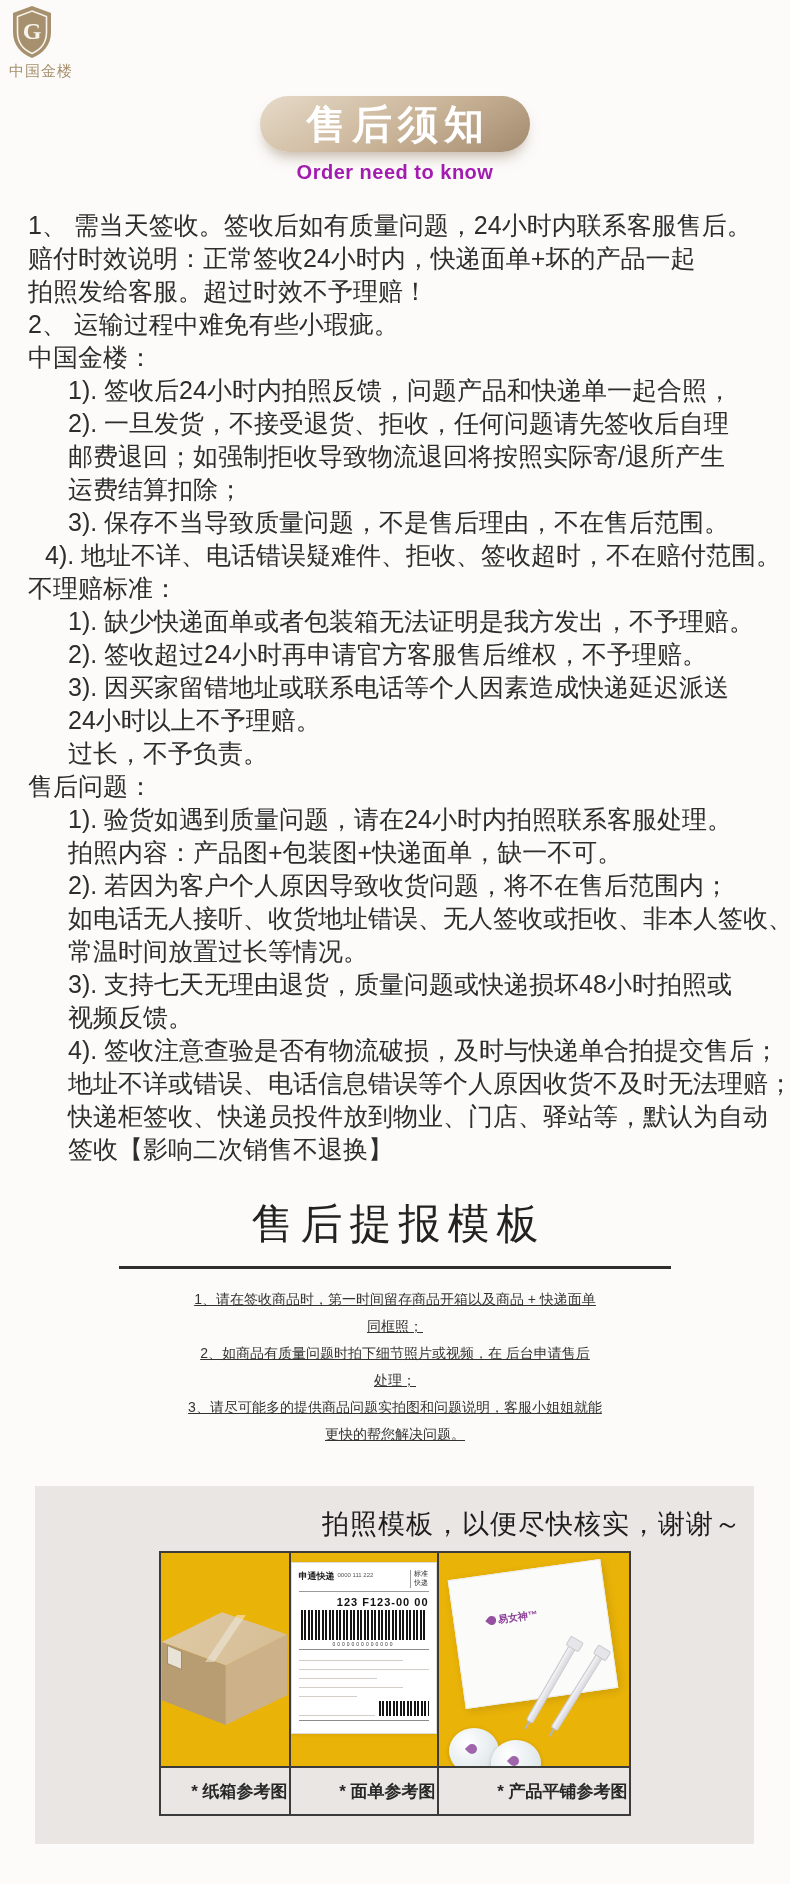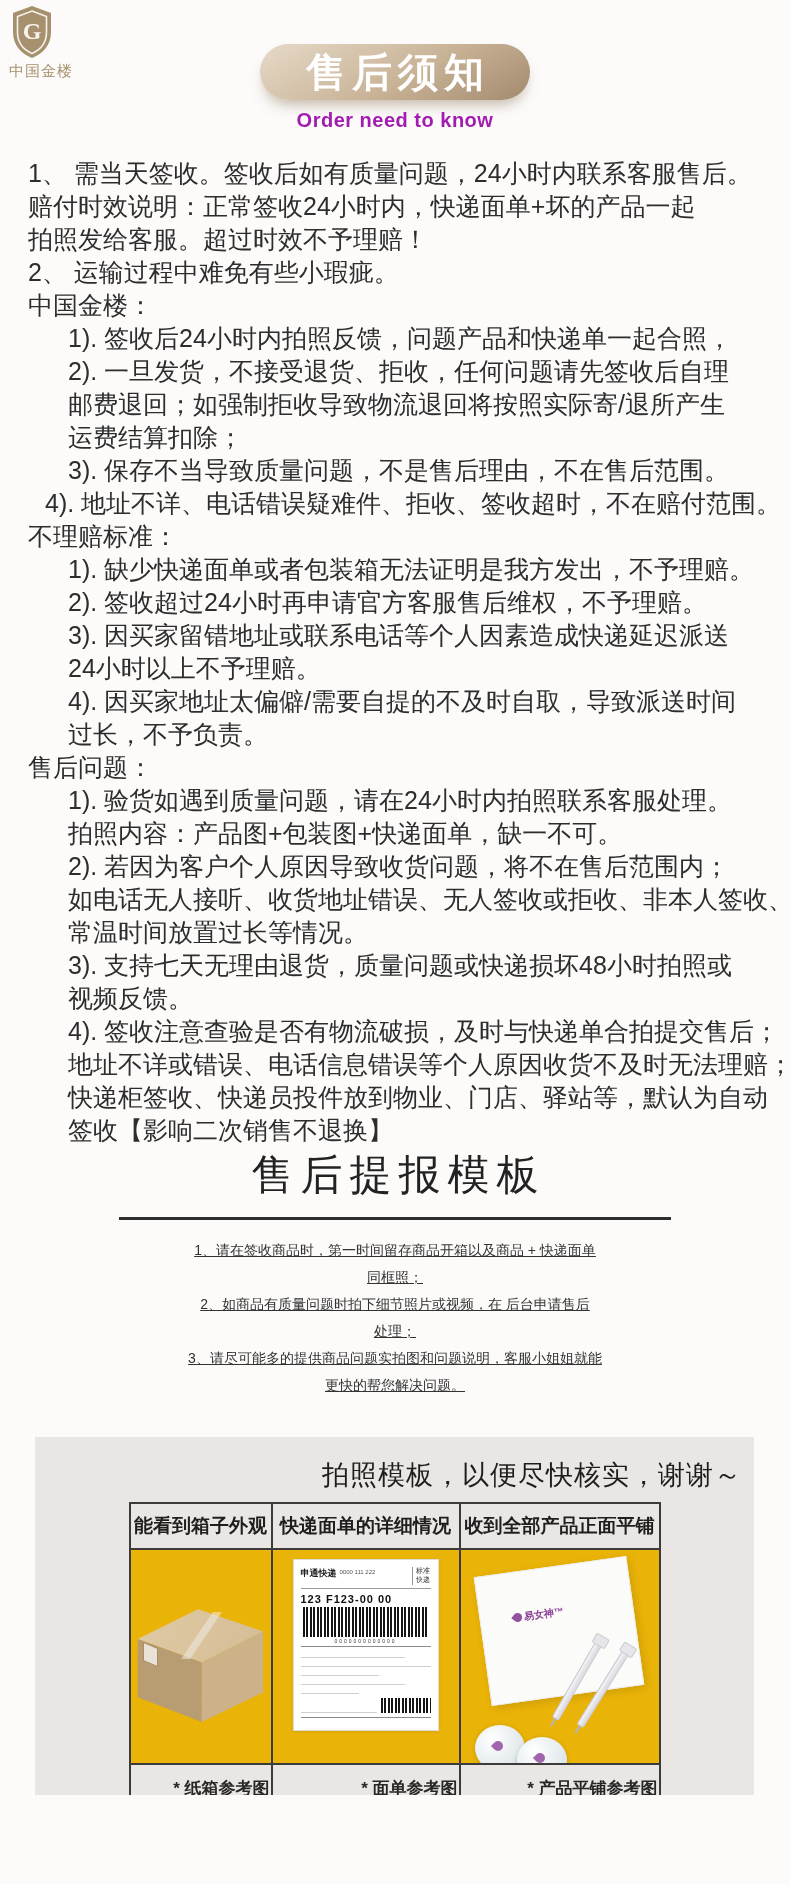--- a/index.html
+++ b/index.html
@@ -5,35 +5,35 @@
   html,body{margin:0;padding:0;background:#e9e9e9;}
   .page{position:relative;width:790px;height:1884px;margin:0 auto;background:#fcfbfa;
         overflow:hidden;font-family:"Liberation Sans",sans-serif;color:#2d2d2d;}
 
   
   .brand{position:absolute;top:5px;left:9px;width:86px;text-align:left;}
   .brand svg{display:block;margin-left:2px;}
   .brand-name{margin-top:3px;font-size:15px;letter-spacing:1px;color:#a6906d;}
 
   
-  .hero{padding-top:44px;text-align:center;}
+  .hero{padding-top:96px;text-align:center;}
   .pill{display:inline-block;padding:0 40px;height:56px;line-height:56px;border-radius:28px;
         background:linear-gradient(150deg,#e6dac8 0%,#c9b397 55%,#a28a6e 100%);
         color:#fff;font-size:40px;font-weight:700;letter-spacing:6px;text-indent:6px;
         box-shadow:0 9px 14px -5px rgba(135,110,80,.5);}
   .subtitle{margin-top:9px;font-size:20px;font-weight:600;color:#a21caf;letter-spacing:.5px;}
 
   
   .notice{margin:25px 0 0 28px;font-size:25px;line-height:33px;white-space:nowrap;}
   .notice .ln{min-height:33px;}
   .notice .ln.ind{padding-left:40px;}
   .notice .ln.sm{padding-left:17px;}
 
   
-  .tpl{text-align:center;}
+  .tpl{margin-top:30px;text-align:center;}
   .tpl h2{margin:0;font-size:42px;font-weight:500;color:#222;letter-spacing:7px;text-indent:7px;}
   .tpl hr{width:552px;border:none;border-top:3px solid #2f2f2f;margin:14px auto 0;}
   .tlines{width:566px;margin:17px auto 0;text-align:center;font-size:14px;line-height:27px;
           color:#333;white-space:nowrap;text-decoration:underline;}
 
   
   .pbox{width:719px;height:358px;margin:38px 0 0 35px;background:#e9e6e4;overflow:hidden;}
   .pbox h3{margin:12px;padding-top:11px;line-height:30px;text-align:right;
            font-size:27px;font-weight:400;color:#1d1d1d;letter-spacing:1px;}
   table.ptable{border-collapse:collapse;margin:7px auto 0;table-layout:fixed;}
@@ -56,21 +56,21 @@
            transform:skewY(22deg);box-shadow:0 0 0 1px rgba(120,100,70,.25);}
 
   
   .label-card{width:130px;background:#fff;border:1px solid #e0dcd8;margin:9px auto 0;
               padding:7px 7px 6px;box-shadow:0 1px 3px rgba(0,0,0,.08);}
   .lbl-head{display:flex;align-items:flex-start;border-bottom:1px solid #9a9a9a;padding-bottom:3px;}
   .lbl-courier{font-size:9px;font-weight:700;color:#1f1f1f;white-space:nowrap;}
   .lbl-phone{font-size:6px;color:#555;margin:2px 0 0 3px;flex:1;white-space:nowrap;}
   .lbl-tag{font-size:7px;line-height:1.25;color:#333;border-left:1px solid #9a9a9a;
            padding-left:3px;width:15px;white-space:pre-line;text-align:center;}
-  .lbl-code{margin:4px 0 2px;text-align:left;font-size:11px;font-weight:600;
+  .lbl-code{margin:4px 0 2px;text-align:right;font-size:11px;font-weight:600;
             letter-spacing:1px;color:#111;white-space:nowrap;}
   .bc{background:repeating-linear-gradient(90deg,#151515 0 2px,#fff 2px 3px,#151515 3px 5px,#fff 5px 7px);}
   .bc.big{height:30px;margin:0 2px;}
   .lbl-num{margin:1px 0 2px;text-align:center;font-size:5px;letter-spacing:2px;color:#333;}
   .lbl-sec{border-top:1px solid #8b8b8b;padding-top:2px;}
   .lbl-row{height:8px;border-bottom:1px solid #d3cec8;}
   .lbl-row.w60{width:60%;} .lbl-row.w80{width:80%;} .lbl-row.w45{width:45%;}
   .lbl-bottom{display:flex;justify-content:flex-end;align-items:flex-end;margin-top:4px;gap:4px;}
   .bc.small{height:15px;width:50px;}
   .lbl-foot{height:6px;border-top:1px solid #8b8b8b;margin-top:4px;}
@@ -128,21 +128,20 @@
       <div class="ln ind">2). 一旦发货，不接受退货、拒收，任何问题请先签收后自理</div>
       <div class="ln ind">邮费退回；如强制拒收导致物流退回将按照实际寄/退所产生</div>
       <div class="ln ind">运费结算扣除；</div>
       <div class="ln ind">3). 保存不当导致质量问题，不是售后理由，不在售后范围。</div>
       <div class="ln sm">4). 地址不详、电话错误疑难件、拒收、签收超时，不在赔付范围。</div>
       <div class="ln">不理赔标准：</div>
       <div class="ln ind">1). 缺少快递面单或者包装箱无法证明是我方发出，不予理赔。</div>
       <div class="ln ind">2). 签收超过24小时再申请官方客服售后维权，不予理赔。</div>
       <div class="ln ind">3). 因买家留错地址或联系电话等个人因素造成快递延迟派送</div>
       <div class="ln ind">24小时以上不予理赔。</div>
-      <div class="ln ind">4). 因买家地址太偏僻/需要自提的不及时自取，导致派送时间</div>
       <div class="ln ind">过长，不予负责。</div>
       <div class="ln">售后问题：</div>
       <div class="ln ind">1). 验货如遇到质量问题，请在24小时内拍照联系客服处理。</div>
       <div class="ln ind">拍照内容：产品图+包装图+快递面单，缺一不可。</div>
       <div class="ln ind">2). 若因为客户个人原因导致收货问题，将不在售后范围内；</div>
       <div class="ln ind">如电话无人接听、收货地址错误、无人签收或拒收、非本人签收、</div>
       <div class="ln ind">常温时间放置过长等情况。</div>
       <div class="ln ind">3). 支持七天无理由退货，质量问题或快递损坏48小时拍照或</div>
       <div class="ln ind">视频反馈。</div>
       <div class="ln ind">4). 签收注意查验是否有物流破损，及时与快递单合拍提交售后；</div>
@@ -162,25 +161,20 @@
         <div class="ln">处理；</div>
         <div class="ln">3、请尽可能多的提供商品问题实拍图和问题说明，客服小姐姐就能</div>
         <div class="ln">更快的帮您解决问题。</div>
       </div>
   </div>
 
   <div class="pbox">
     <h3>拍照模板，以便尽快核实，谢谢～</h3>
     <table class="ptable">
       <tbody>
-          <tr class="hrow">
-        <td class="c1">能看到箱子外观</td>
-        <td class="c2">快递面单的详细情况</td>
-        <td class="c3">收到全部产品正面平铺</td>
-      </tr>
       <tr class="irow">
         <td>
           <div class="box3d">
             <div class="face top"></div>
             <div class="face left"></div>
             <div class="face right"></div>
             <div class="box-tape"></div>
             <div class="box-lbl"></div>
           </div>
         </td>

